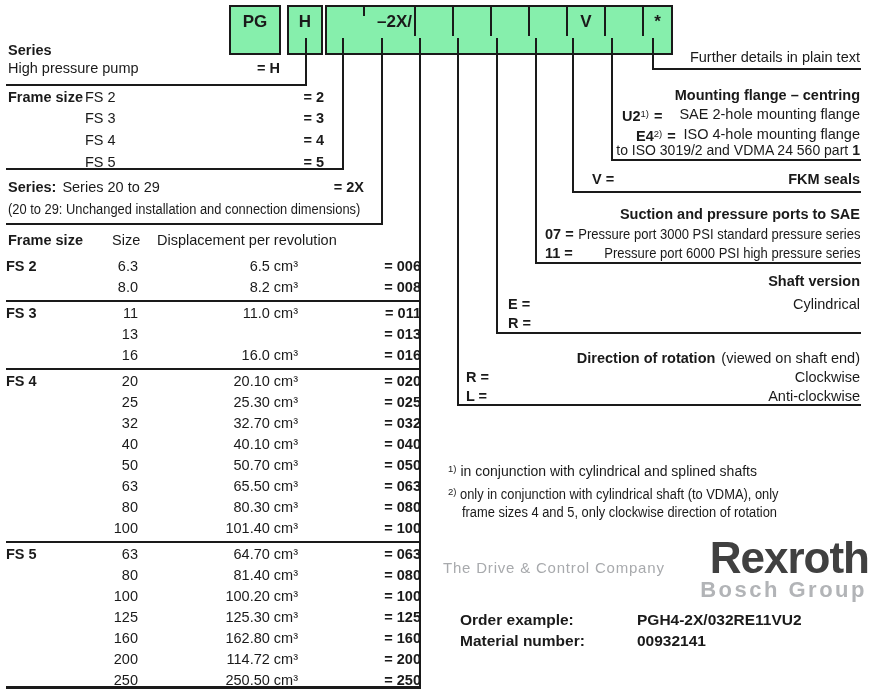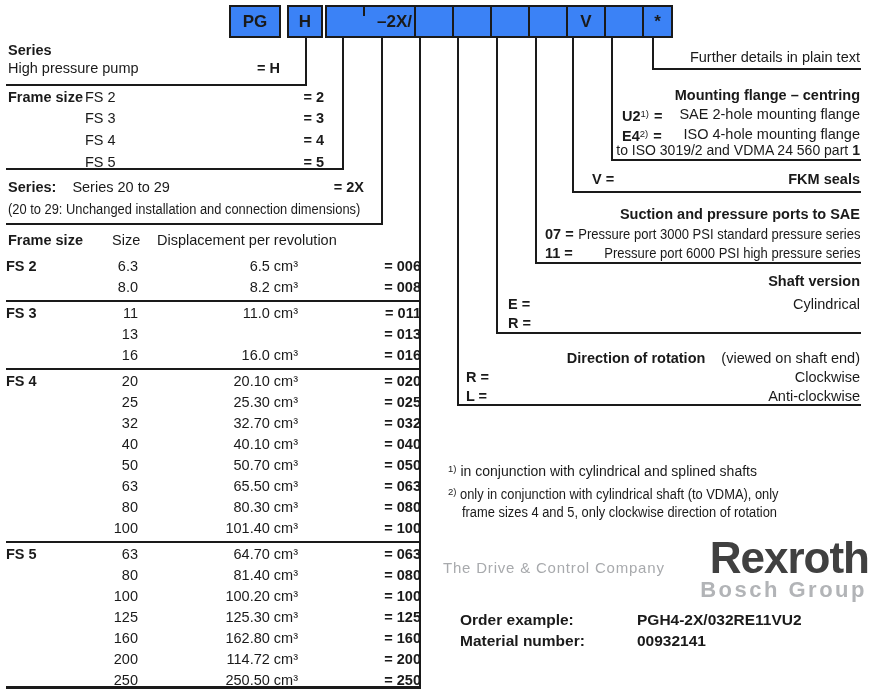--- a/index.html
+++ b/index.html
@@ -3,28 +3,28 @@
 <meta charset="utf-8">
 <style>
   html,body{margin:0;padding:0;background:#ffffff;}
   #page{position:relative;width:880px;height:691px;background:#ffffff;overflow:hidden;
         font-family:"Liberation Sans", sans-serif;color:#1a1a1a;}
   .abs{position:absolute;}
   .row{position:absolute;height:20px;line-height:20px;font-size:14.5px;white-space:nowrap;}
   .b{font-weight:bold;}
   .hline{position:absolute;height:2px;background:#1a1a1a;}
   .vline{position:absolute;width:2px;background:#1a1a1a;}
-  .box{position:absolute;top:5px;height:33px;border:2px solid #1a1a1a;box-sizing:border-box;
-       font-size:17px;font-weight:bold;text-align:center;line-height:29px;background:#3b82f6;}
+  .box{position:absolute;top:5px;height:50px;border:2px solid #1a1a1a;box-sizing:border-box;
+       font-size:17px;font-weight:bold;text-align:center;line-height:29px;background:#86efac;}
   .cellV{position:absolute;top:0;height:29px;line-height:29px;font-size:17px;font-weight:bold;text-align:center;}
   .cond-l{display:inline-block;transform:scaleX(.92);transform-origin:0 50%;}
   .cond-r{display:inline-block;transform:scaleX(.93);transform-origin:100% 50%;}
   sup{font-size:9.5px;vertical-align:4px;}
   .eq{margin-left:5px;}
-  .gap{margin-left:16px;}
+  .gap{margin-left:6px;}
   
   #dtable{position:absolute;left:6px;top:256px;width:415px;}
   .t-row{display:flex;height:21px;line-height:21px;font-size:14.5px;align-items:center;}
   .t-frame{width:80px;font-weight:bold;}
   .t-size{width:52px;text-align:right;}
   .t-disp{width:160px;text-align:right;}
   .t-code{flex:1;text-align:right;font-weight:bold;}
   .t-div{height:2px;background:#1a1a1a;margin:1.5px 0;}
   .logo-main{position:absolute;right:11px;top:538px;font-size:44px;line-height:40px;font-weight:bold;letter-spacing:-1px;}
   .logo-sub{position:absolute;right:13px;top:579px;font-size:22px;line-height:22px;font-weight:bold;letter-spacing:2.5px;}
@@ -222,21 +222,21 @@
         <div class="t-disp">250.50 cm³</div>
         <div class="t-code">= 250</div>
       </div>
     </div>
 
   <div class="row" style="right:20px;top:47px;">Further details in plain text</div>
 
   <div class="row b" style="right:20px;top:85px;">Mounting flange – centring</div>
   <div class="row" style="left:622px;top:104px;"><span class="b">U2</span><sup>1)</sup><span class="eq b">=</span></div>
   <div class="row" style="right:20px;top:104px;">SAE 2-hole mounting flange</div>
-  <div class="row" style="left:622px;top:124px;"><span class="b">E4</span><sup>2)</sup><span class="eq b">=</span></div>
+  <div class="row" style="left:636px;top:124px;"><span class="b">E4</span><sup>2)</sup><span class="eq b">=</span></div>
   <div class="row" style="right:20px;top:124px;">ISO 4-hole mounting flange</div>
   <div class="row" style="right:20px;top:140px;font-size:14px;"><span>to ISO 3019/2 and VDMA 24 560 part</span><span class="b" style="margin-left:4px;">1</span></div>
 
   <div class="row b" style="left:592px;top:169px;">V =</div>
   <div class="row b" style="right:20px;top:169px;">FKM seals</div>
 
   <div class="row b" style="right:20px;top:204px;">Suction and pressure ports to SAE</div>
   <div class="row b" style="left:545px;top:224px;">07 =</div>
   <div class="row" style="right:20px;top:224px;font-size:14px;"><span class="cond-r">Pressure port 3000 PSI standard pressure series</span></div>
   <div class="row b" style="left:545px;top:243px;">11 =</div>

